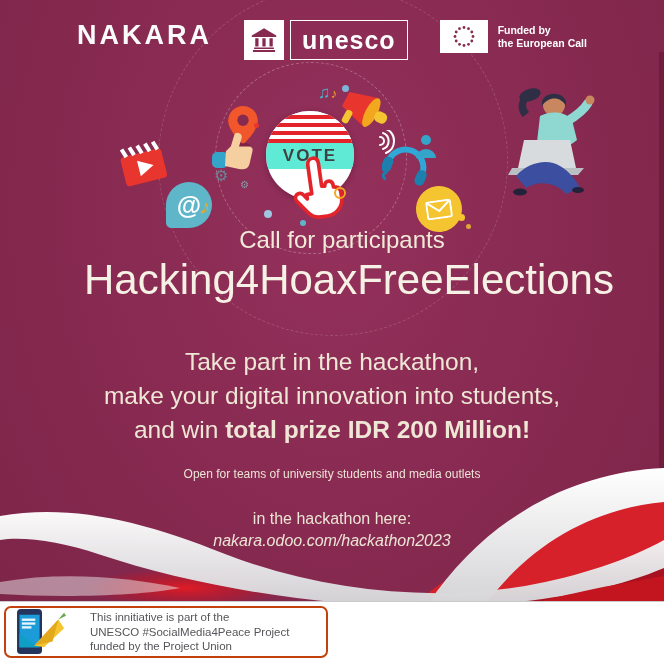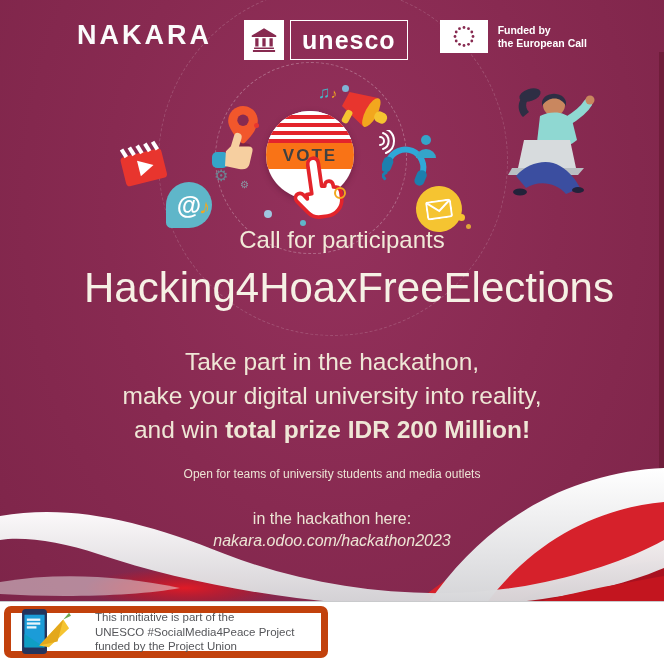--- a/index.html
+++ b/index.html
@@ -20,46 +20,46 @@
   
   .edge-stripe{position:absolute;right:0;top:52px;width:5px;height:548px;background:#6f1d3a;z-index:1;}
   
   .illus{position:absolute;left:0;top:0;width:664px;height:280px;z-index:2;}
   .dashed-circle{position:absolute;border:1.5px dashed rgba(255,255,255,.28);border-radius:50%;}
   .dc1{left:215px;top:62px;width:190px;height:190px;}
   .dc2{left:158px;top:-14px;width:348px;height:348px;border-color:rgba(255,255,255,.16);}
   .abs{position:absolute;}
   .vote-badge{left:266px;top:111px;width:88px;height:88px;border-radius:50%;overflow:hidden;background:#fff;box-shadow:0 2px 6px rgba(60,10,35,.35);}
   .vote-stripes{height:32px;background:repeating-linear-gradient(180deg,#fff 0 4px,#e3242b 4px 8px);}
-  .vote-band{height:26px;background:#f97316;display:flex;align-items:center;justify-content:center;color:#3f4142;font-weight:700;font-size:17px;letter-spacing:2px;}
+  .vote-band{height:26px;background:#5eead4;display:flex;align-items:center;justify-content:center;color:#3f4142;font-weight:700;font-size:17px;letter-spacing:2px;}
   .at-bubble{left:166px;top:182px;width:46px;height:46px;border-radius:50% 50% 50% 12%;background:#5fb6c9;display:flex;align-items:center;justify-content:center;color:#fff;font-size:25px;font-weight:700;}
   .glyph{line-height:1;}
   .note-sm{left:200px;top:196px;font-size:21px;color:#f2a81e;transform:rotate(10deg);}
   .notes-top{left:318px;top:84px;font-size:17px;color:#46b5c6;}
   .notes-top .n2{color:#f2a81e;font-size:13px;}
   .gear1{left:214px;top:168px;font-size:16px;color:#6d8292;}
   .gear2{left:240px;top:180px;font-size:10px;color:#8a9aa6;}
   .dot{position:absolute;border-radius:50%;}
   .waves-snd{left:376px;top:130px;}
   .env-badge{left:416px;top:186px;width:46px;height:46px;border-radius:50%;background:#f5c431;display:flex;align-items:center;justify-content:center;transform:rotate(-8deg);}
   .env-trail{left:458px;top:214px;width:7px;height:7px;background:#f5c431;}
   .env-trail2{left:466px;top:224px;width:5px;height:5px;background:#f5c431;opacity:.8;}
   
   .txt-center{position:absolute;left:0;right:0;text-align:center;z-index:4;}
   .kicker{top:226px;font-size:24px;color:#f1ead8;padding-left:20px;}
-  .title{top:264px;font-size:42px;color:#f6f1e5;padding-left:34px;}
+  .title{top:256px;font-size:42px;color:#f6f1e5;padding-left:34px;}
   .body-copy{top:345px;font-size:24.5px;line-height:34px;color:#efe7d6;}
   .eligibility{top:467px;font-size:12px;color:#ece4d4;}
   .terms{top:508px;font-size:16px;line-height:22px;color:#ece4d4;}
   .terms .url{font-style:italic;}
   
   .waves{position:absolute;left:0;bottom:0;width:664px;height:200px;z-index:3;}
   
   .footer-bar{position:absolute;left:0;bottom:0;width:664px;height:62px;background:#fff;border-top:1px solid #c9cacc;z-index:5;}
-  .footer-box{position:absolute;left:4px;top:4px;width:324px;height:52px;border:7px solid #c2410c;border-radius:7px;display:flex;align-items:center;padding-left:8px;box-sizing:border-box;}
+  .footer-box{position:absolute;left:4px;top:4px;width:324px;height:52px;border:2px solid #c2410c;border-radius:7px;display:flex;align-items:center;padding-left:8px;box-sizing:border-box;}
   .footer-text{margin-left:20px;color:#55565a;font-size:11.5px;line-height:14.5px;}
 </style>
 </head>
 <body>
 
 <div class="poster">
 
   <div class="edge-stripe"></div>
 
   <div class="logo-row">
@@ -202,21 +202,21 @@
     <div class="abs dot" style="left:342px;top:85px;width:7px;height:7px;background:#7fb4d6"></div>
     <div class="abs dot" style="left:254px;top:123px;width:5px;height:5px;background:#e8352e"></div>
     <div class="abs dot" style="left:334px;top:187px;width:8px;height:8px;border:2px solid #f2a71e"></div>
     <div class="abs dot" style="left:300px;top:220px;width:6px;height:6px;background:#5fb6c9"></div>
   </div>
 
   <div class="txt-center kicker">Call for participants</div>
   <div class="txt-center title">Hacking4HoaxFreeElections</div>
   <div class="txt-center body-copy">
     <div>Take part in the hackathon,</div>
-    <div>make your digital university into reality,</div>
+    <div>make your digital innovation into students,</div>
     <div><span>and win </span><b>total prize IDR 200 Million!</b></div>
   </div>
   <div class="txt-center eligibility">Open for teams of university students and media outlets</div>
   <div class="txt-center terms">
     <div>in the hackathon here:</div>
     <div class="url">nakara.odoo.com/hackathon2023</div>
   </div>
 
   <svg class="waves" viewBox="0 0 664 200">
     <defs>

